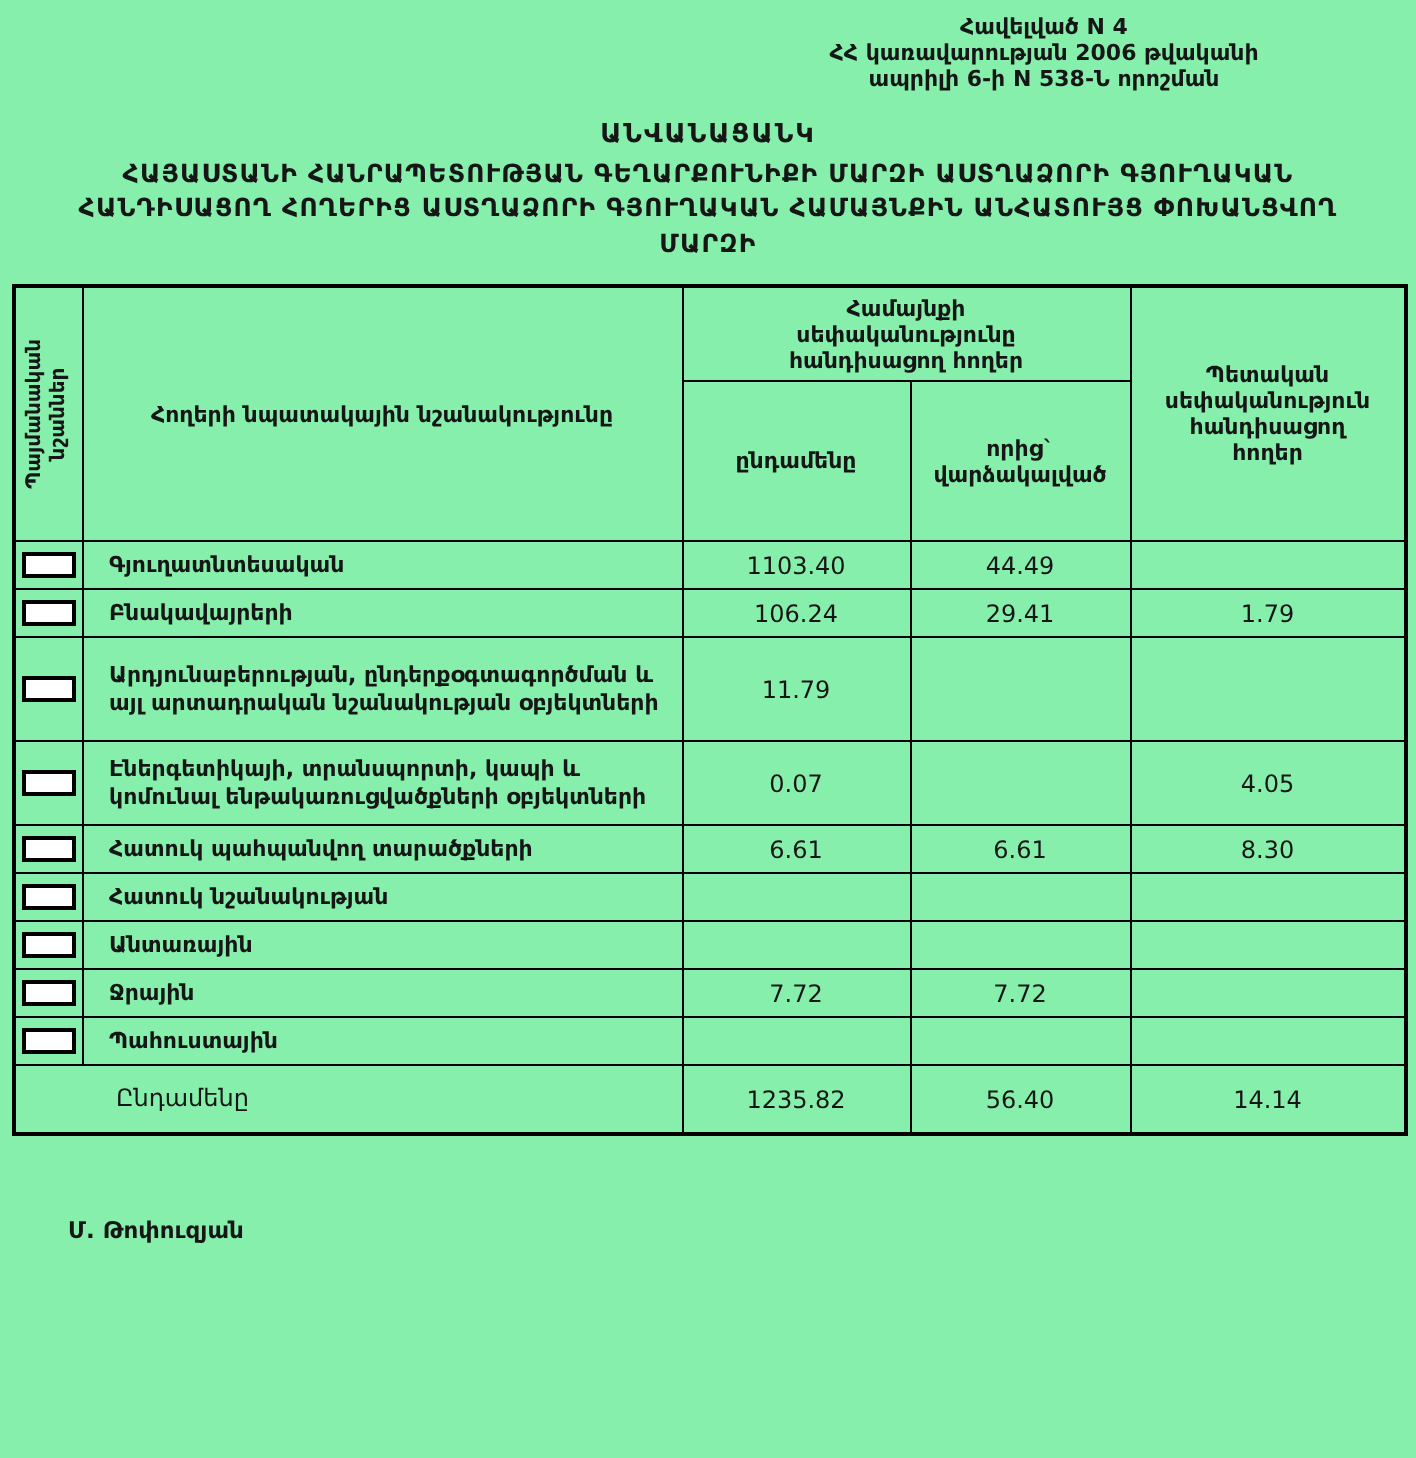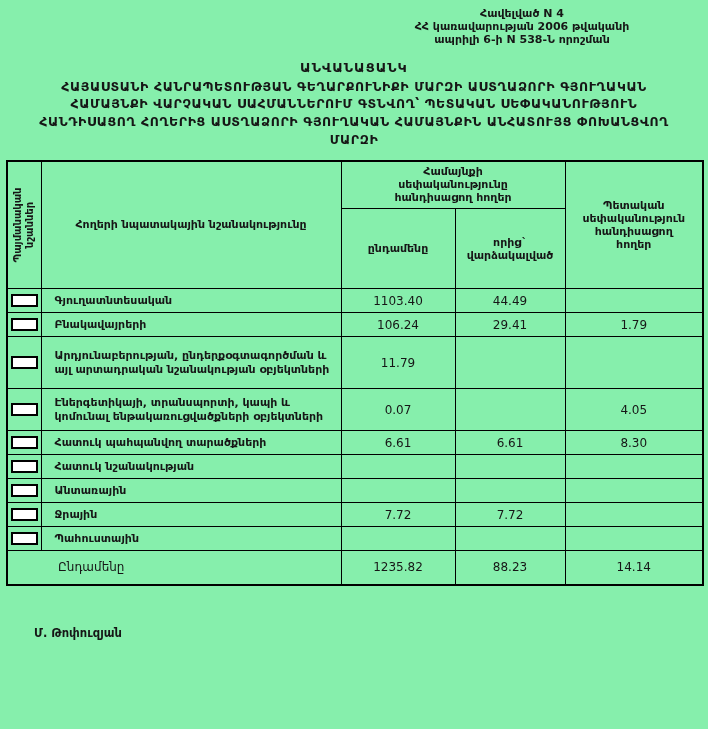--- a/index.html
+++ b/index.html
@@ -82,21 +82,20 @@
   <div class="annex">
     <div>Հավելված N 4</div>
     <div>ՀՀ կառավարության 2006 թվականի</div>
     <div>ապրիլի 6-ի N 538-Ն որոշման</div>
   </div>
 
   <div class="heading">ԱՆՎԱՆԱՑԱՆԿ</div>
 
   <div class="subtitle">
     <div>ՀԱՅԱՍՏԱՆԻ ՀԱՆՐԱՊԵՏՈՒԹՅԱՆ ԳԵՂԱՐՔՈՒՆԻՔԻ ՄԱՐԶԻ ԱՍՏՂԱՁՈՐԻ ԳՅՈՒՂԱԿԱՆ</div>
-    <div>ՀԱՄԱՅՆՔԻ ՎԱՐՉԱԿԱՆ ՍԱՀՄԱՆՆԵՐՈՒՄ ԳՏՆՎՈՂ՝ ՊԵՏԱԿԱՆ ՍԵՓԱԿԱՆՈՒԹՅՈՒՆ</div>
     <div>ՀԱՆԴԻՍԱՑՈՂ ՀՈՂԵՐԻՑ ԱՍՏՂԱՁՈՐԻ ԳՅՈՒՂԱԿԱՆ ՀԱՄԱՅՆՔԻՆ ԱՆՀԱՏՈՒՅՑ ՓՈԽԱՆՑՎՈՂ</div>
     <div>ՄԱՐԶԻ</div>
   </div>
 
   <table class="land">
     <colgroup>
       <col style="width:34px">
       <col style="width:300px">
       <col style="width:114px">
       <col style="width:110px">
@@ -194,21 +193,21 @@
             <span class="swatch"></span>
           </td>
         <td class="label-cell">Պահուստային</td>
         <td class="num"></td>
         <td class="num"></td>
         <td class="num"></td>
       </tr>
       <tr class="total-row">
         <td class="label-cell" colspan="2">Ընդամենը</td>
         <td class="num">1235.82</td>
-        <td class="num">88.23</td>
+        <td class="num">56.40</td>
         <td class="num">14.14</td>
       </tr>
     </tbody>
   </table>
 
   <div class="sig-row">
     <div class="sig-name">Մ. Թոփուզյան</div>
   </div>
 
 </div>

